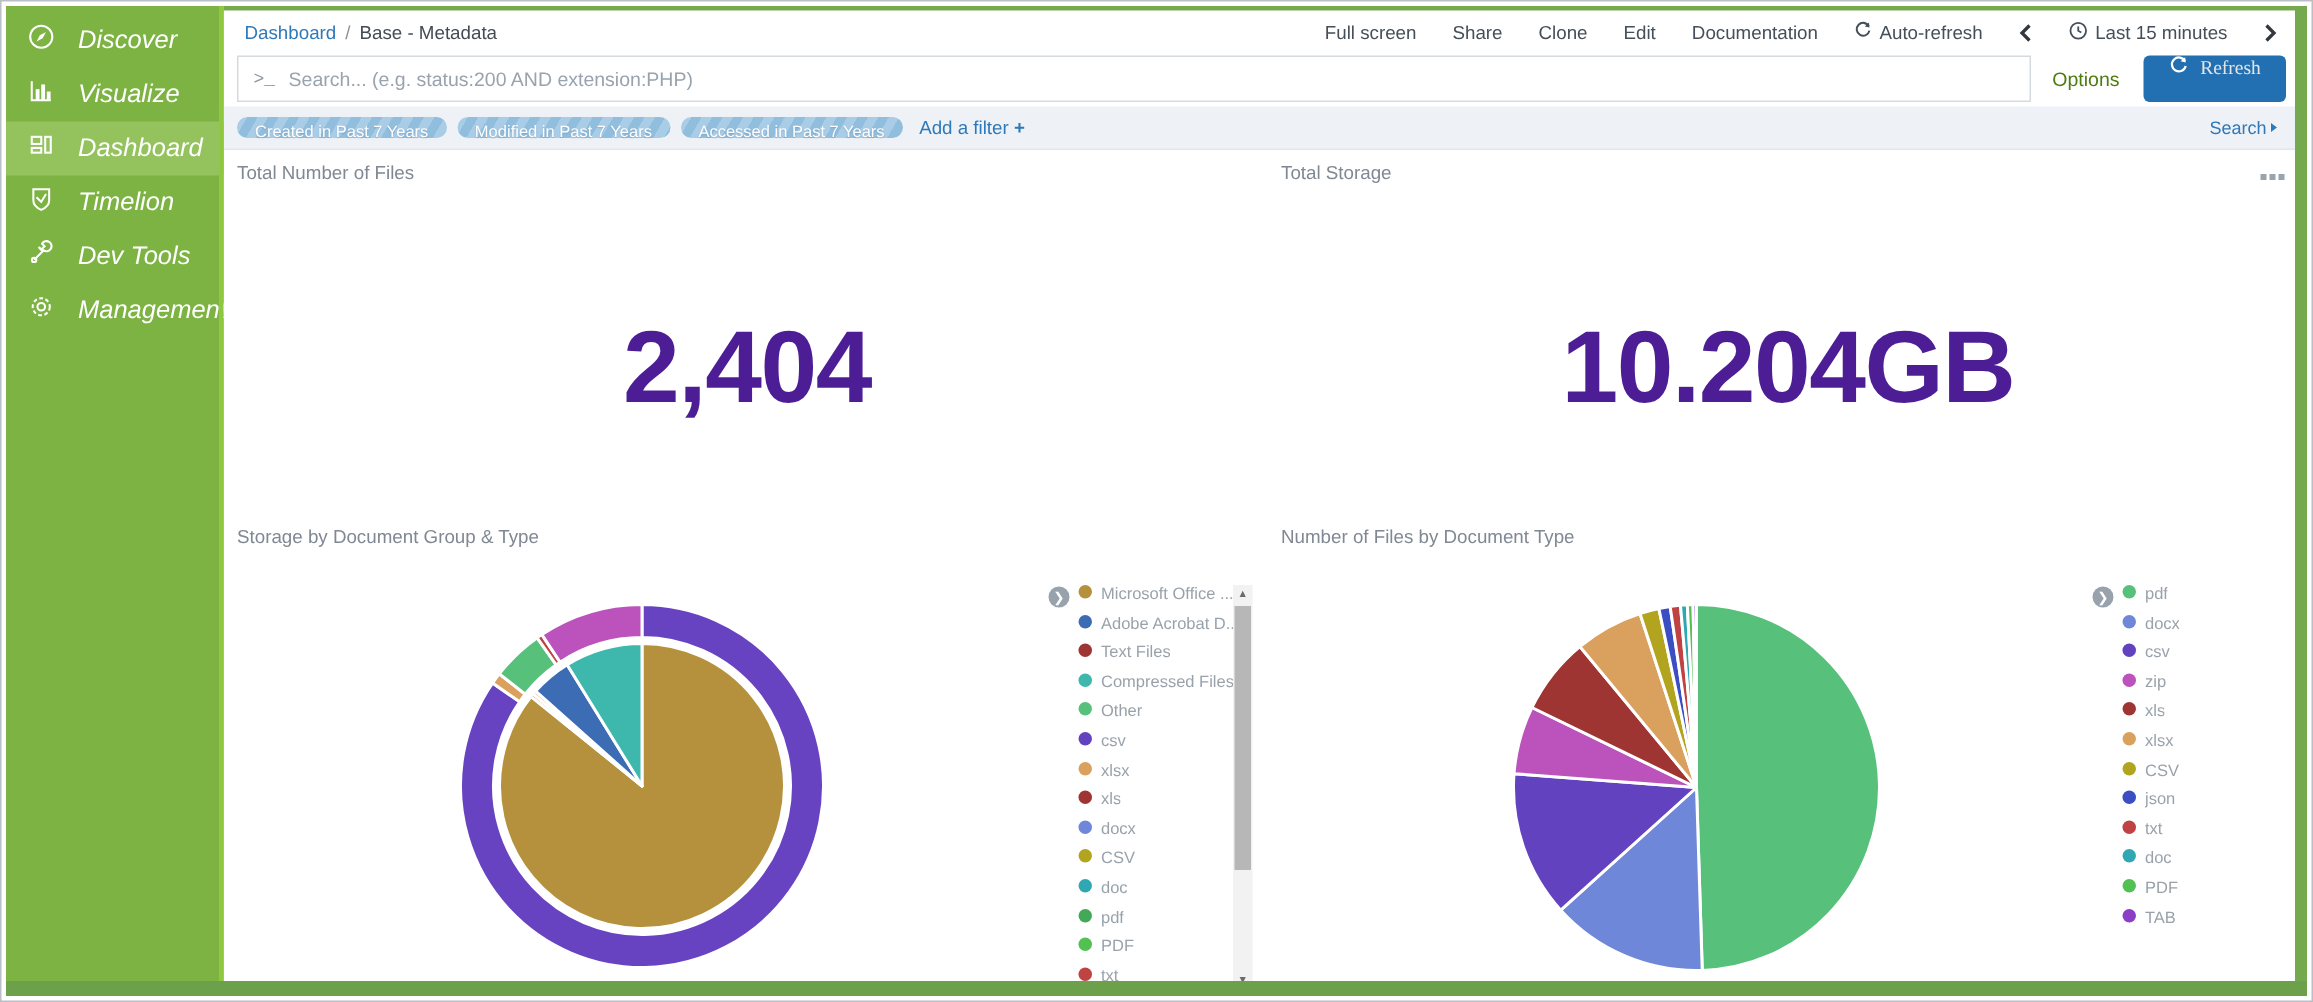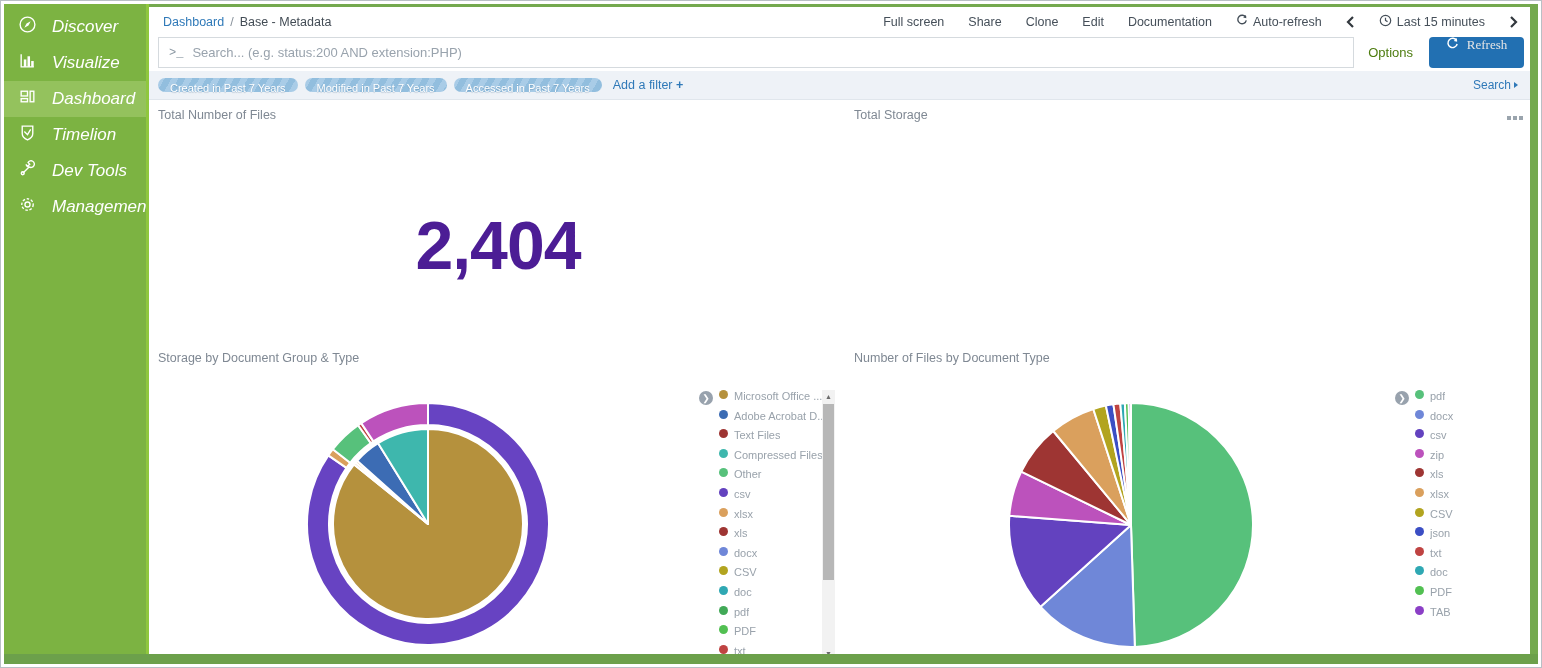--- a/index.html
+++ b/index.html
@@ -227,20 +227,21 @@
       <div class="panel-title" style="left:9px; top:8px;">Total Number of Files</div>
       <div class="panel-title" style="left:705px; top:8px;">Total Storage</div>
 
       <div class="panel-menu" style="left:1358px; top:16px;">
         <i></i>
             <i></i>
             <i></i>
       </div>
 
       <div class="metric" style="left:349px; top:106px;">2,404</div>
+      <div class="metric" style="left:1043px; top:106px;">10.204GB</div>
 
       <div class="panel-title" style="left:9px; top:251px;">Storage by Document Group &amp; Type</div>
       <div class="panel-title" style="left:705px; top:251px;">Number of Files by Document Type</div>
 
       <svg class="pie" style="left:147px; top:292px;" width="264" height="264">
             <path d="M 132 132 L 132 37 A 95 95 0 1 1 58.046081351132784 72.36932067738343 Z" fill="#b5913d" stroke="#fff" stroke-width="2" stroke-linejoin="round"></path>
             <path d="M 132 132 L 58.046081351132784 72.36932067738343 A 95 95 0 0 1 59.56796145391243 70.52968365090283 Z" fill="#daa05d" stroke="#fff" stroke-width="2" stroke-linejoin="round"></path>
             <path d="M 132 132 L 59.56796145391243 70.52968365090283 A 95 95 0 0 1 61.13559118470275 68.72887259374605 Z" fill="#daa05d" stroke="#fff" stroke-width="2" stroke-linejoin="round"></path>
             <path d="M 132 132 L 61.13559118470275 68.72887259374605 A 95 95 0 0 1 82.10841015367686 51.155524229504294 Z" fill="#3c6cb4" stroke="#fff" stroke-width="2" stroke-linejoin="round"></path>
             <path d="M 132 132 L 82.10841015367686 51.155524229504294 A 95 95 0 0 1 131.99999999999997 37 Z" fill="#3eb7ad" stroke="#fff" stroke-width="2" stroke-linejoin="round"></path>

